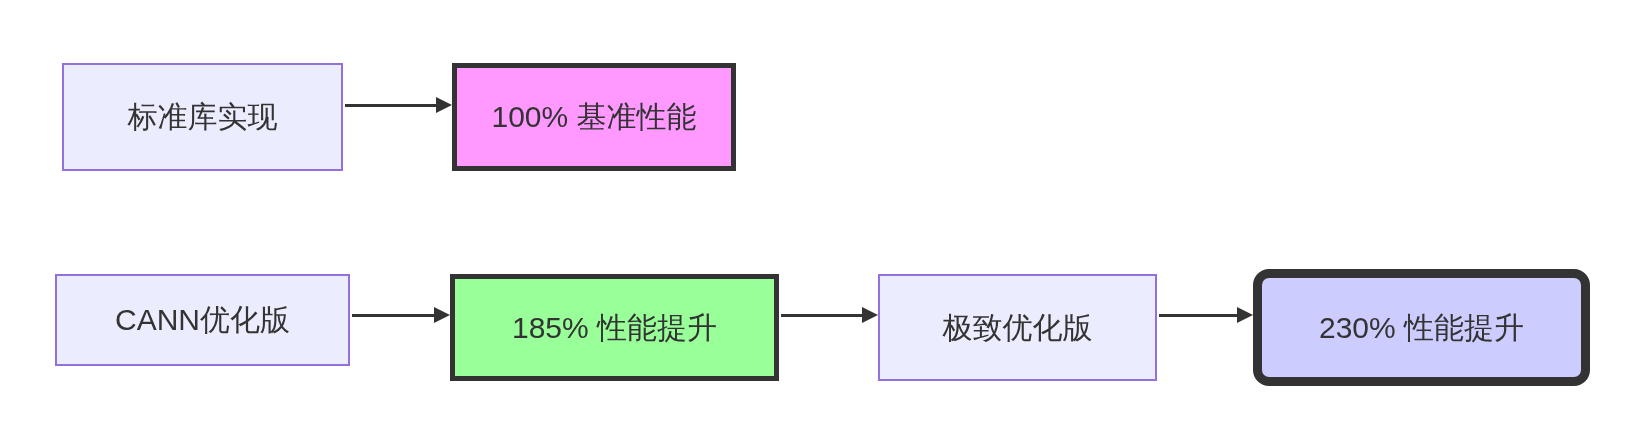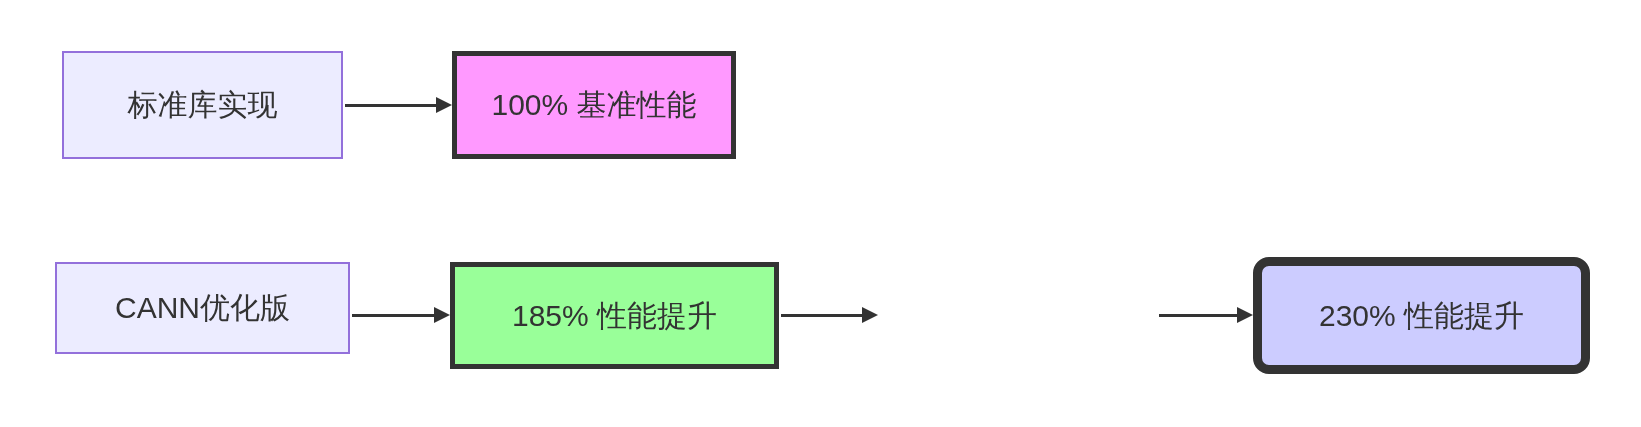--- a/index.html
+++ b/index.html
@@ -19,20 +19,21 @@
     position: absolute;
     box-sizing: border-box;
     display: flex;
     align-items: center;
     justify-content: center;
     text-align: center;
     font-size: 30px;
     color: var(--text, #333333);
     line-height: 1.2;
     white-space: nowrap;
+    margin-top: 12px;
   }
   
   .node.process {
     background: var(--node-fill, #ececff);
     border: 2px solid var(--node-border, #9370db);
   }
   
   .node.result-baseline {
     background: var(--baseline-fill, #ff99ff);
     border: 5px solid var(--result-border, #333333);
@@ -103,20 +104,23 @@
   </div>
 
   <div class="arrow arrow-2"></div>
 
   <div class="node result-improved node-d">
     <span>185% 性能提升</span>
   </div>
 
   <div class="arrow arrow-3"></div>
 
+  <div class="node process node-e">
+    <span>极致优化版</span>
+  </div>
 
   <div class="arrow arrow-4"></div>
 
   <div class="node result-best node-f">
     <span>230% 性能提升</span>
   </div>
 
 </div>
 
 </body></html>

